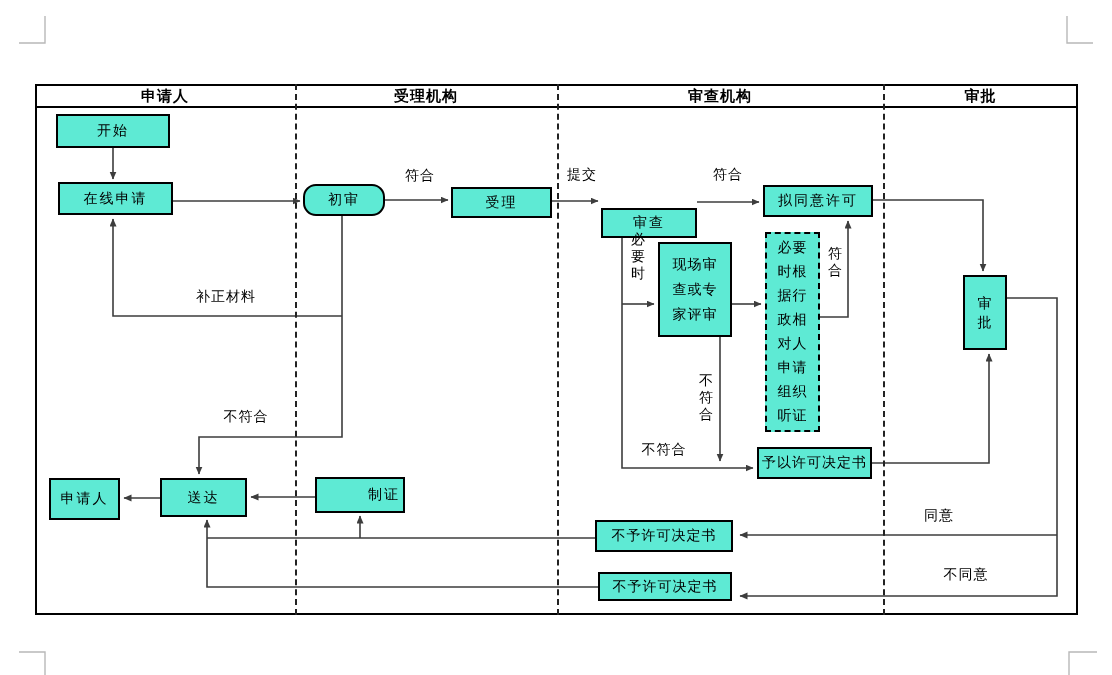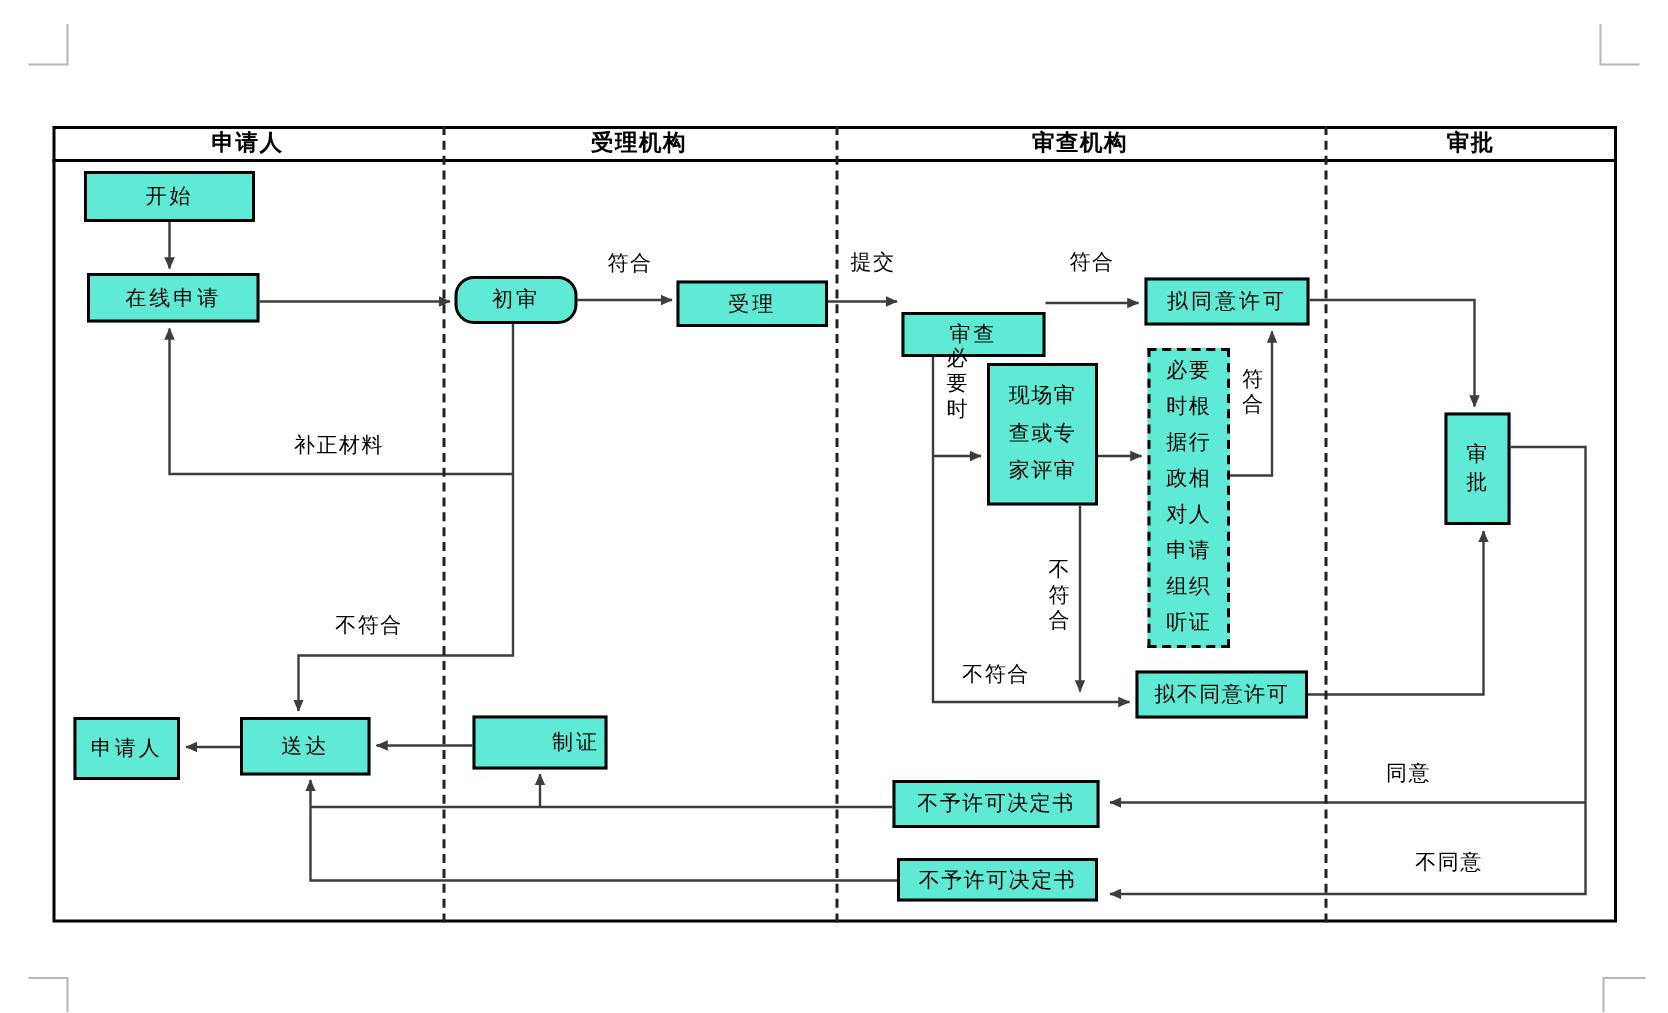--- a/index.html
+++ b/index.html
@@ -106,21 +106,21 @@
   <div class="node multi dashed" style="left:765px;top:232px;width:55px;height:200px;line-height:24px;">必要
 时根
 据行
 政相
 对人
 申请
 组织
 听证</div>
   <div class="node multi" style="left:963px;top:275px;width:44px;height:75px;line-height:19px;">审
 批</div>
-  <div class="node" style="left:757px;top:447px;width:115px;height:32px;letter-spacing:1px;">拟不同意许可</div>
+  <div class="node" style="left:757px;top:447px;width:115px;height:32px;letter-spacing:1px;">予以许可决定书</div>
   <div class="node" style="left:595px;top:520px;width:138px;height:32px;letter-spacing:1px;">不予许可决定书</div>
   <div class="node" style="left:598px;top:572px;width:134px;height:29px;letter-spacing:1px;">不予许可决定书</div>
   <div class="node" style="left:315px;top:477px;width:90px;height:36px;padding-left:48px;">制证</div>
   <div class="node" style="left:160px;top:478px;width:87px;height:39px;">送达</div>
   <div class="node" style="left:49px;top:478px;width:71px;height:42px;">申请人</div>
 
   <div class="hlabel" style="left:398px;top:167px;width:44px;">符合</div>
   <div class="hlabel" style="left:560px;top:166px;width:44px;">提交</div>
   <div class="hlabel" style="left:706px;top:166px;width:44px;">符合</div>
   <div class="vlabel" style="left:629px;top:231px;width:18px;">必

